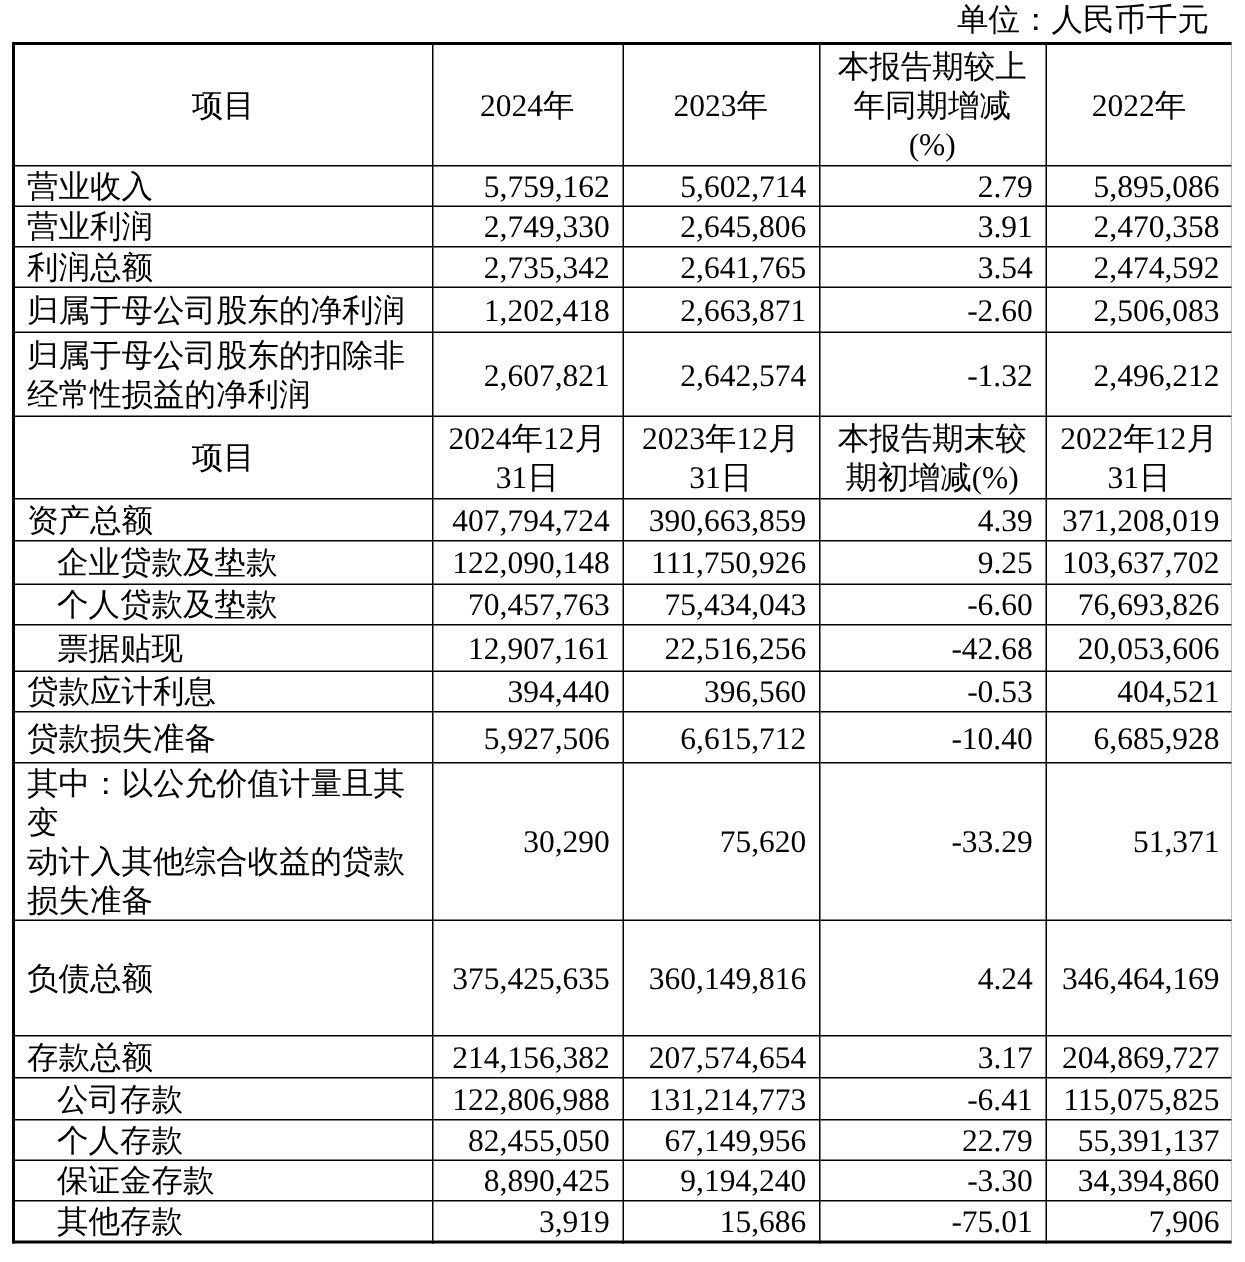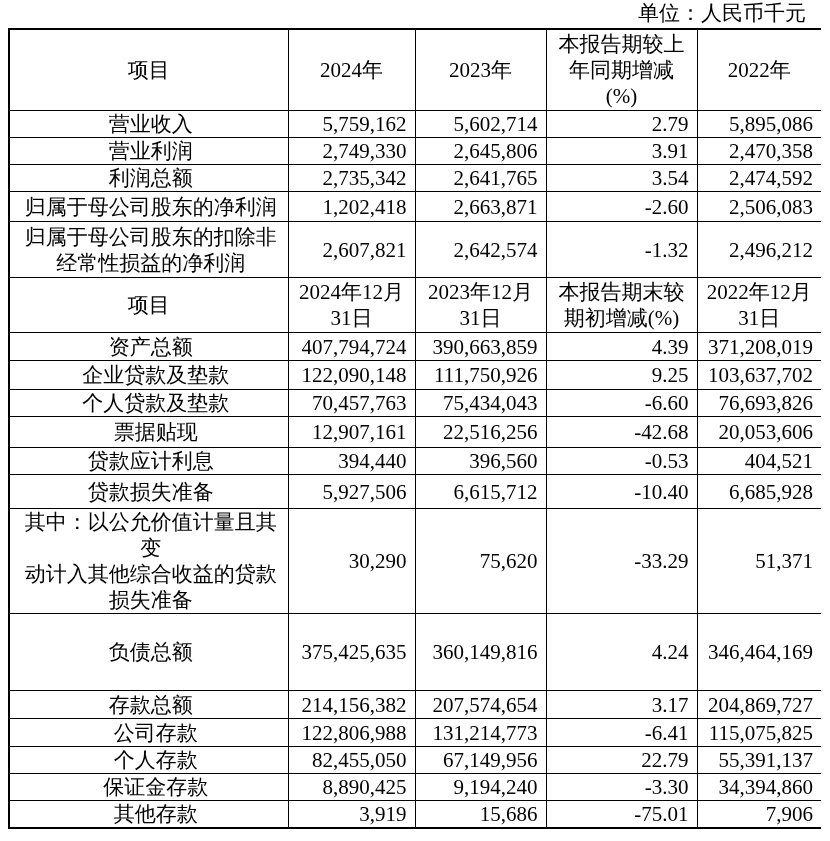--- a/index.html
+++ b/index.html
@@ -22,23 +22,23 @@
   }
   th,td{
     border:1px solid #000000;
     font-size:21px;line-height:26px;font-weight:normal;
     overflow:hidden;vertical-align:middle;
   }
   th{
     text-align:center;white-space:pre-line;padding:1px 2px;
   }
   td.label{
-    text-align:center;padding:0 4px 0 8px;white-space:pre-line;
-  }
-  td.label.indent{padding-left:18px;}
+    text-align:left;padding:0 4px 0 8px;white-space:pre-line;
+  }
+  td.label.indent{padding-left:28px;}
   td.num{
     text-align:right;padding:0 8px 0 2px;
   }
   
   tbody.s0 tr:nth-child(1){height:76px;}
   tbody.s0 tr:nth-child(2){height:27px;}
   tbody.s0 tr:nth-child(3){height:27px;}
   tbody.s0 tr:nth-child(4){height:27px;}
   tbody.s0 tr:nth-child(5){height:30px;}
   tbody.s0 tr:nth-child(6){height:56px;}

